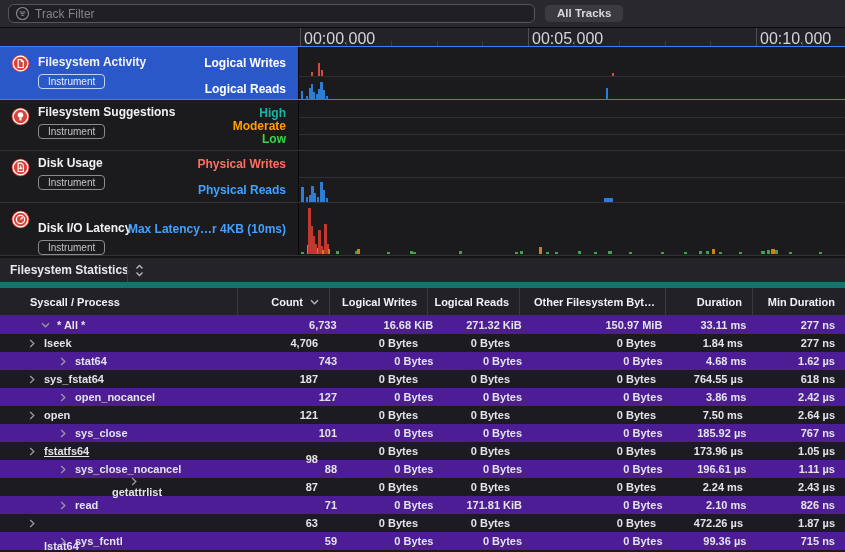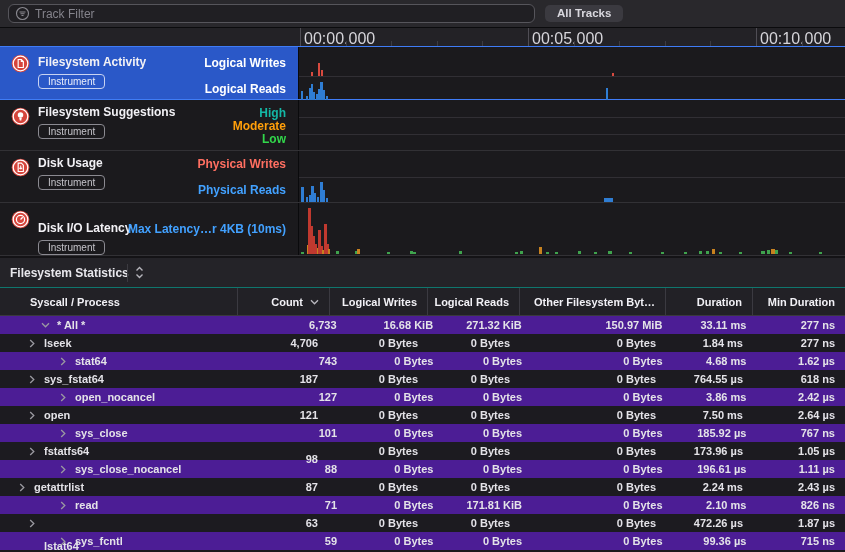--- a/index.html
+++ b/index.html
@@ -40,21 +40,21 @@
   .t-name { position:absolute; left:38px; font-size:12px; font-weight:700; color:#f2f1f5; white-space:nowrap; }
   .t-badge { position:absolute; left:38px; font-size:10px; color:#c4c3c9;
     border:1px solid #8b8a91; border-radius:4px; padding:1px 9px; line-height:11px; }
   .track-row.sel .t-badge { color:#e9edfa; border-color:#c8d3f2; }
   .lane-label { position:absolute; right:12px; font-size:12px; font-weight:600; white-space:nowrap;
     transform:translateY(-50%); }
 
   
   .stats-top { position:absolute; left:0; top:256px; width:845px; height:2px; background:#141316; }
   .stats-header { position:absolute; left:0; top:258px; width:845px; height:30px;
-    background:#242328; border-bottom:1px solid #0f766e; display:flex; align-items:center; }
+    background:#242328; border-bottom:6px solid #0f766e; display:flex; align-items:center; }
   .stats-selector { display:flex; align-items:center; gap:6px; padding-left:10px; height:100%; }
   .stats-selector span { font-size:12px; font-weight:600; color:#e8e7ec; }
   .stats-vdiv { position:absolute; left:127px; top:6px; height:18px; width:1px; background:#3c3b41; }
 
   .thead { position:absolute; left:0; top:288px; width:845px; height:28px; background:#222126;
     border-bottom:1px solid #3a393f; display:flex; }
   .th { height:100%; display:flex; align-items:center; border-right:1px solid #3b3a41;
     font-size:11px; font-weight:700; color:#f2f1f6; white-space:nowrap; overflow:hidden; }
   .th:last-child { border-right:none; }
   .th.left { justify-content:flex-start; padding-left:30px; }
@@ -386,21 +386,21 @@
           <span style="margin-left: 6px;">sys_close</span>
         </div>
         <div class="td num count" style="width: 92px;">101</div>
         <div class="td num" style="width: 98px;">0 Bytes</div>
         <div class="td num" style="width: 92px;">0 Bytes</div>
         <div class="td num" style="width: 146px;">0 Bytes</div>
         <div class="td num" style="width: 87px;">185.92 µs</div>
         <div class="td num" style="width: 92px;">767 ns</div>
       </div>
       <div class="tr odd">
-        <div class="td namecell" style="width: 238px; padding-left: 26px;">
+        <div class="td namecell" style="width: 238px; padding-left: 26px; text-decoration: underline;">
           <span class="disclose">
             <svg width="6" height="9" viewBox="0 0 6 9">
               <path d="M1.2 1L4.8 4.5L1.2 8" fill="none" stroke="#9b9aa1" stroke-width="1.3"></path>
             </svg>
           </span>
           <span style="margin-left: 6px;">fstatfs64</span>
         </div>
         <div class="td num count" style="width: 92px; margin-top: 15px;">98</div>
         <div class="td num" style="width: 98px;">0 Bytes</div>
         <div class="td num" style="width: 92px;">0 Bytes</div>
@@ -418,21 +418,21 @@
           <span style="margin-left: 6px;">sys_close_nocancel</span>
         </div>
         <div class="td num count" style="width: 92px;">88</div>
         <div class="td num" style="width: 98px;">0 Bytes</div>
         <div class="td num" style="width: 92px;">0 Bytes</div>
         <div class="td num" style="width: 146px;">0 Bytes</div>
         <div class="td num" style="width: 87px;">196.61 µs</div>
         <div class="td num" style="width: 92px;">1.11 µs</div>
       </div>
       <div class="tr odd">
-        <div class="td namecell" style="width: 238px; padding-left: 16px;">
+        <div class="td namecell" style="width: 238px; padding-left: 30px; flex-direction: column;">
           <span class="disclose">
             <svg width="6" height="9" viewBox="0 0 6 9">
               <path d="M1.2 1L4.8 4.5L1.2 8" fill="none" stroke="#9b9aa1" stroke-width="1.3"></path>
             </svg>
           </span>
           <span style="margin-left: 6px;">getattrlist</span>
         </div>
         <div class="td num count" style="width: 92px;">87</div>
         <div class="td num" style="width: 98px;">0 Bytes</div>
         <div class="td num" style="width: 92px;">0 Bytes</div>

